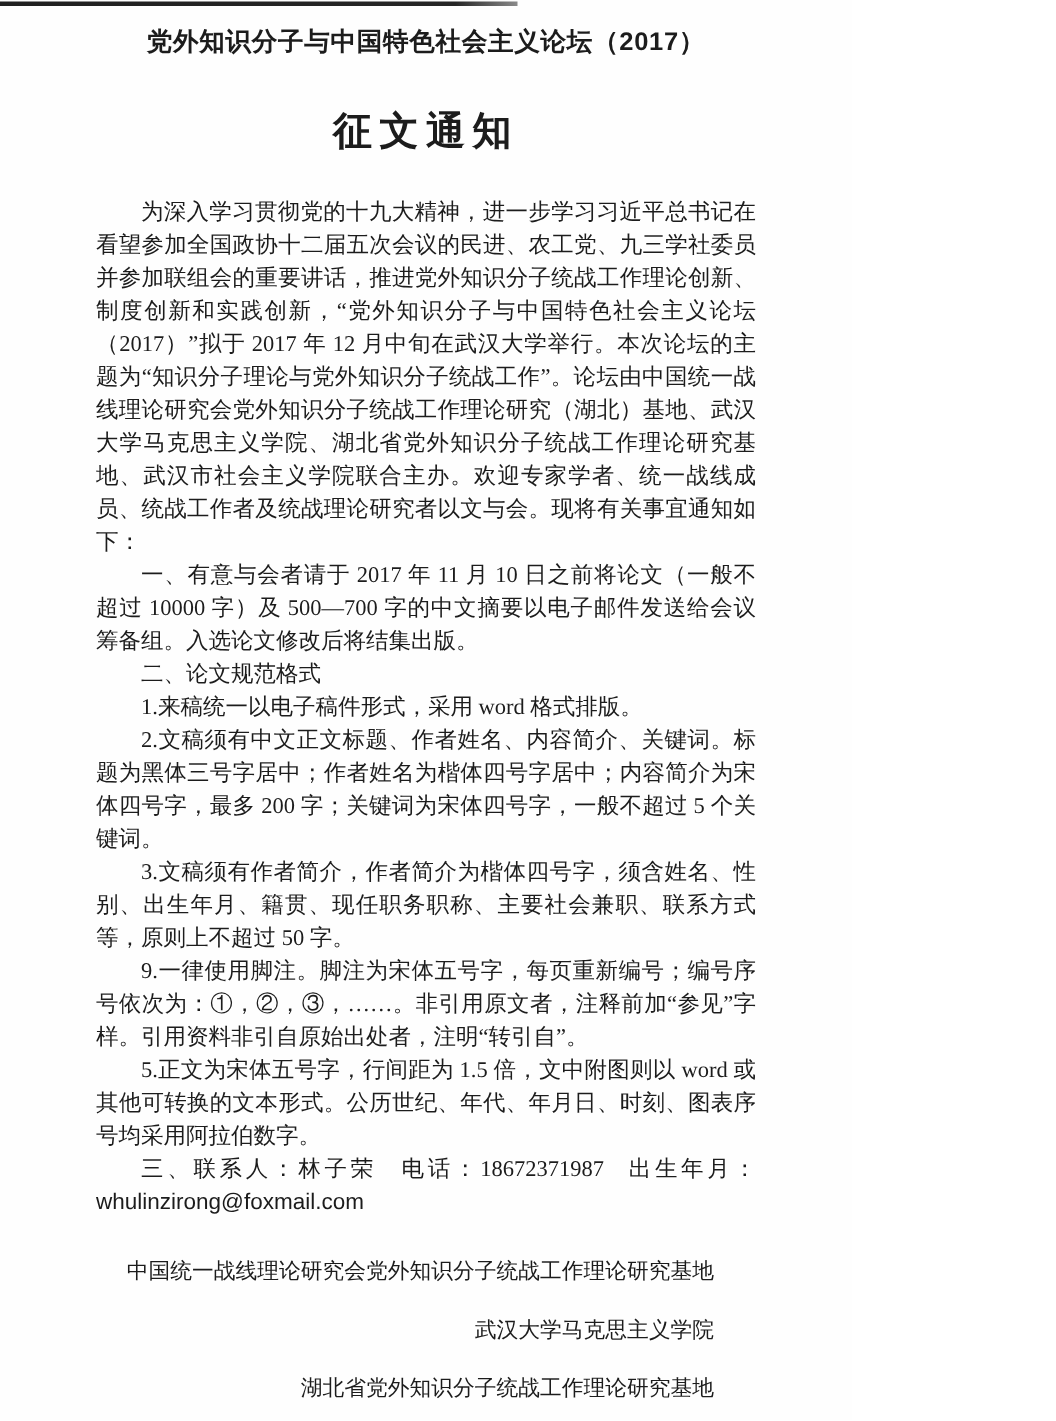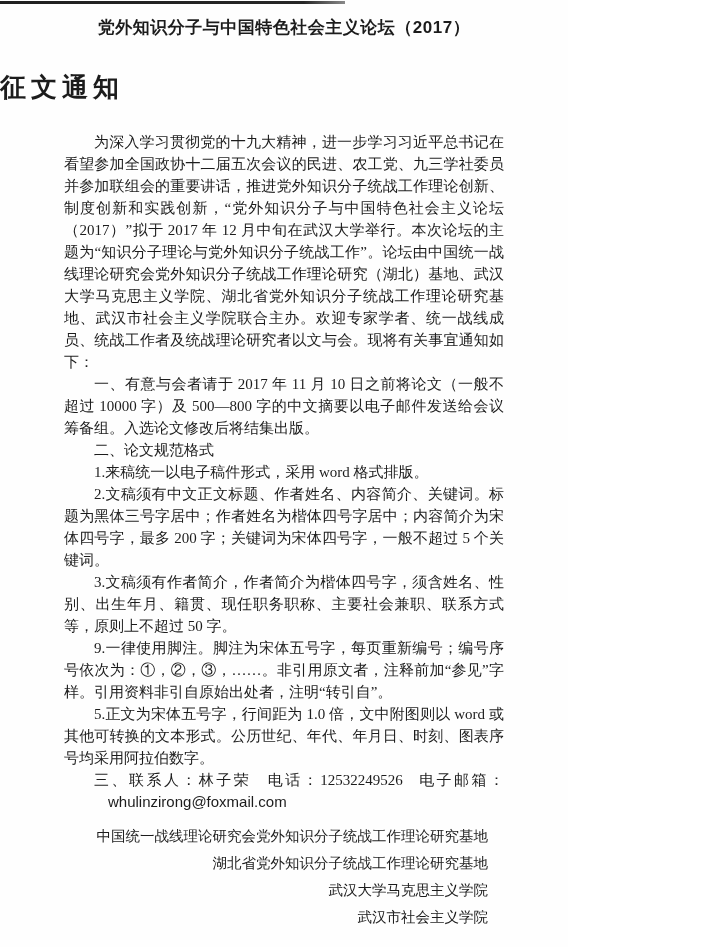--- a/index.html
+++ b/index.html
@@ -29,20 +29,21 @@
     padding-top: 16px;
     text-align: center;
     font-family: "Liberation Sans", "DejaVu Sans", sans-serif;
     font-weight: bold;
     font-size: 17px;
     letter-spacing: 0.5px;
   }
   .doc-heading {
     margin: 0;
     padding-top: 31px;
+    text-align: center;
     font-family: "Liberation Sans", "DejaVu Sans", sans-serif;
     font-weight: bold;
     font-size: 26px;
     letter-spacing: 5px;
   }
   .doc-body {
     margin-top: 26px;
     padding: 0 64px;
     font-size: 15px;
     line-height: 22px;
@@ -53,63 +54,62 @@
     margin: 0;
     text-indent: 2em;
   }
   .contact-line .seg-gap {
     display: inline-block;
     width: 14px;
   }
   .contact-line .email {
     font-family: "Liberation Sans", "DejaVu Sans", sans-serif;
     font-size: 15px;
-    margin-left: 44px;
   }
   .doc-footer {
     position: absolute;
     top: 821px;
     right: 76px;
     left: 64px;
     text-align: right;
     font-size: 14.5px;
     line-height: 23px;
   }
   .doc-footer .org-line {
-    margin: 4px;
+    margin: 16px;
   }
   .doc-footer .date-line {
     margin: 16px;
     padding-right: 25px;
   }
 </style>
 </head>
 <body>
 
 <div class="page">
 
   <div class="scan-artifact"></div>
 
   <h1 class="doc-title">党外知识分子与中国特色社会主义论坛（2017）</h1>
 
   <h2 class="doc-heading">征文通知</h2>
 
   <div class="doc-body">
     <p>为深入学习贯彻党的十九大精神，进一步学习习近平总书记在看望参加全国政协十二届五次会议的民进、农工党、九三学社委员并参加联组会的重要讲话，推进党外知识分子统战工作理论创新、制度创新和实践创新，“党外知识分子与中国特色社会主义论坛（2017）”拟于 2017 年 12 月中旬在武汉大学举行。本次论坛的主题为“知识分子理论与党外知识分子统战工作”。论坛由中国统一战线理论研究会党外知识分子统战工作理论研究（湖北）基地、武汉大学马克思主义学院、湖北省党外知识分子统战工作理论研究基地、武汉市社会主义学院联合主办。欢迎专家学者、统一战线成员、统战工作者及统战理论研究者以文与会。现将有关事宜通知如下：</p>
-    <p>一、有意与会者请于 2017 年 11 月 10 日之前将论文（一般不超过 10000 字）及 500—800 字的中文摘要以电子邮件发送给会议筹备组。入选论文修改后将结集出版。</p>
+    <p>一、有意与会者请于 2017 年 11 月 10 日之前将论文（一般不超过 10000 字）及 500—700 字的中文摘要以电子邮件发送给会议筹备组。入选论文修改后将结集出版。</p>
     <p>二、论文规范格式</p>
     <p>1.来稿统一以电子稿件形式，采用 word 格式排版。</p>
     <p>2.文稿须有中文正文标题、作者姓名、内容简介、关键词。标题为黑体三号字居中；作者姓名为楷体四号字居中；内容简介为宋体四号字，最多 200 字；关键词为宋体四号字，一般不超过 5 个关键词。</p>
     <p>3.文稿须有作者简介，作者简介为楷体四号字，须含姓名、性别、出生年月、籍贯、现任职务职称、主要社会兼职、联系方式等，原则上不超过 50 字。</p>
     <p>9.一律使用脚注。脚注为宋体五号字，每页重新编号；编号序号依次为：①，②，③，……。非引用原文者，注释前加“参见”字样。引用资料非引自原始出处者，注明“转引自”。</p>
-    <p>5.正文为宋体五号字，行间距为 1.0 倍，文中附图则以 word 或其他可转换的文本形式。公历世纪、年代、年月日、时刻、图表序号均采用阿拉伯数字。</p>
-    <p class="contact-line"><span>三、联系人：</span><span>林子荣</span><span class="seg-gap"></span><span>电话：</span><span>12532249526</span><span class="seg-gap"></span><span>电子邮箱：</span><span class="email">whulinzirong@foxmail.com</span></p>
+    <p>5.正文为宋体五号字，行间距为 1.5 倍，文中附图则以 word 或其他可转换的文本形式。公历世纪、年代、年月日、时刻、图表序号均采用阿拉伯数字。</p>
+    <p class="contact-line"><span>三、联系人：</span><span>林子荣</span><span class="seg-gap"></span><span>电话：</span><span>18672371987</span><span class="seg-gap"></span><span>出生年月：</span><span class="email">whulinzirong@foxmail.com</span></p>
   </div>
 
   <div class="doc-footer">
     <p class="org-line">中国统一战线理论研究会党外知识分子统战工作理论研究基地</p>
+    <p class="org-line">武汉大学马克思主义学院</p>
     <p class="org-line">湖北省党外知识分子统战工作理论研究基地</p>
-    <p class="org-line">武汉大学马克思主义学院</p>
     <p class="org-line">武汉市社会主义学院</p>
     <p class="date-line">2017 年 9 月 7 日</p>
   </div>
 
 </div>
 
 </body></html>

